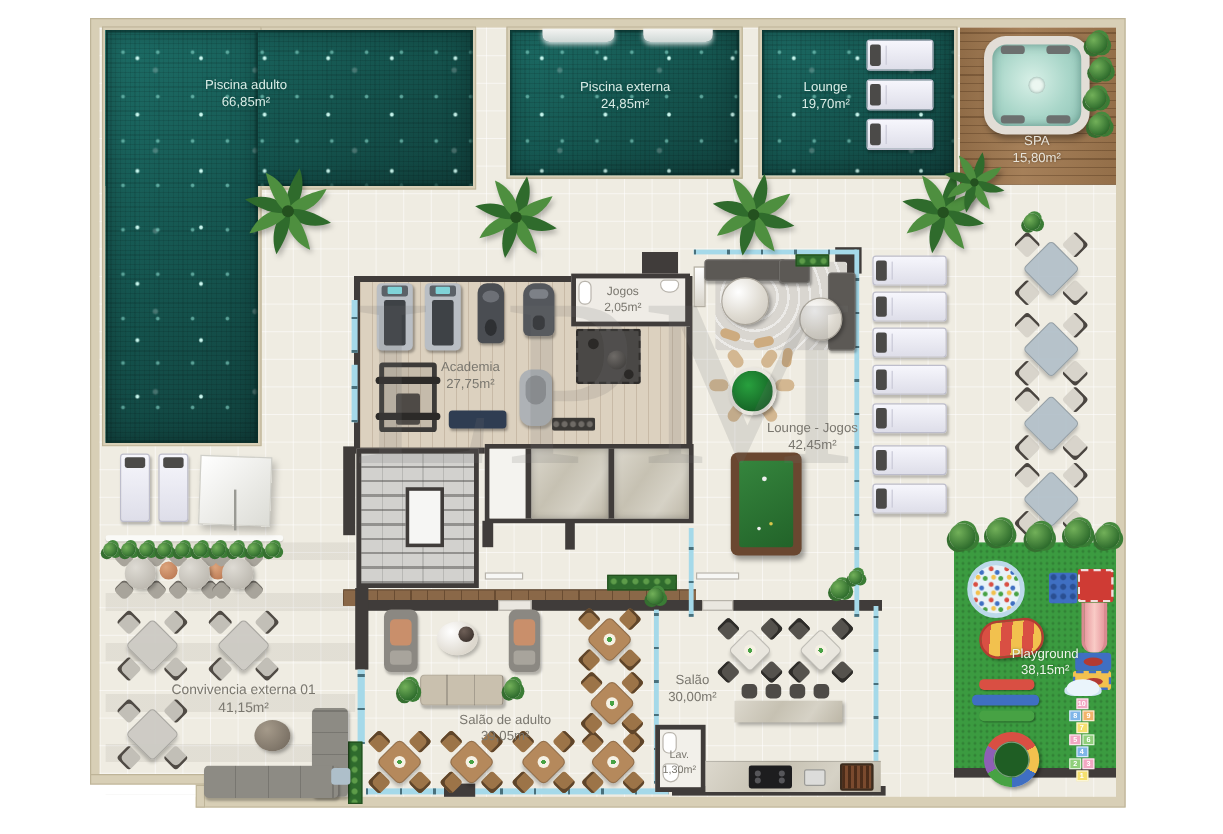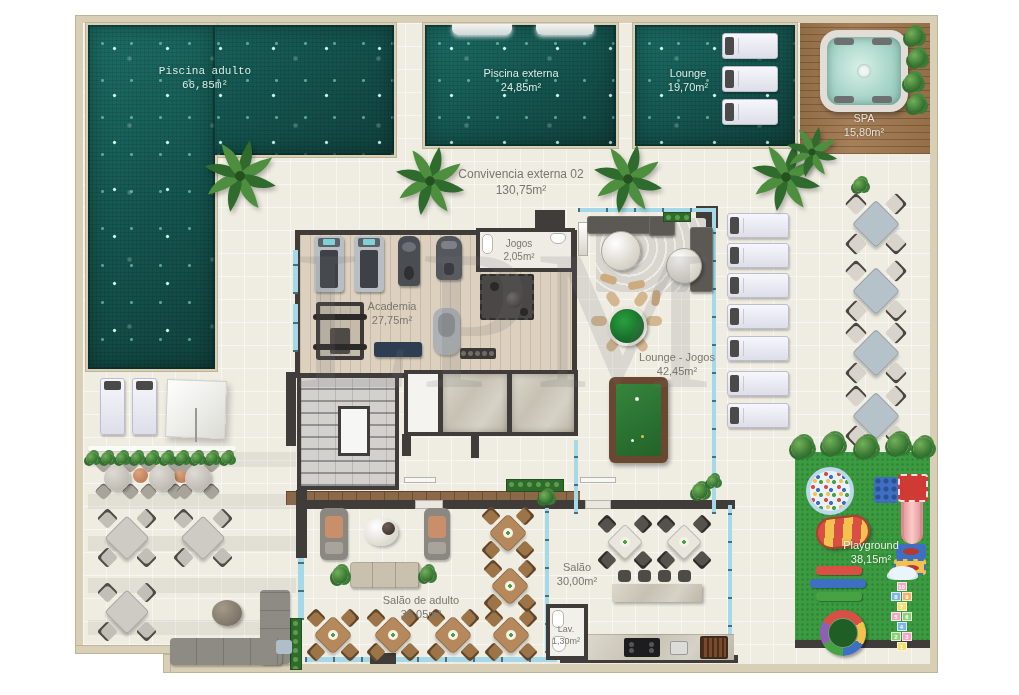--- a/index.html
+++ b/index.html
@@ -274,51 +274,51 @@
   <div class="abs" style="left:166px;top:380px;width:60px;height:58px;z-index:12;background:linear-gradient(135deg,#ffffff,#eaeae6 60%,#dcdcd6);border:1px solid #cfcfc9;transform:rotate(2deg);box-shadow:3px 4px 6px rgba(0,0,0,.22);"></div>
   <div class="abs" style="left:195px;top:408px;width:2px;height:34px;z-index:13;background:#9a9a94;"></div>
   <div class="abs" style="left:88px;top:446px;width:148px;height:5px;z-index:11;background:#fafaf7;border-radius:2px;box-shadow:0 1px 1px rgba(0,0,0,.15);"></div>
   <div class="abs" style="left:133px;top:468px;width:15px;height:15px;z-index:11;border-radius:50%;background:radial-gradient(circle at 35% 30%,#dca47c,#b5714c);"></div>
   <div class="abs" style="left:174px;top:468px;width:15px;height:15px;z-index:11;border-radius:50%;background:radial-gradient(circle at 35% 30%,#dca47c,#b5714c);"></div>
   <div class="abs" style="left:212px;top:600px;width:30px;height:26px;z-index:10;border-radius:50%;background:radial-gradient(circle at 35% 30%,#a59a8a,#6e655a);box-shadow:2px 2px 3px rgba(0,0,0,.3);"></div>
   <div class="abs" style="left:260px;top:590px;width:30px;height:74px;z-index:10;background:#8d8b84;border-radius:4px;background-image:repeating-linear-gradient(0deg,transparent 0 17px,rgba(0,0,0,.15) 17px 18px);box-shadow:1px 2px 2px rgba(0,0,0,.25);"></div>
   <div class="abs" style="left:170px;top:638px;width:112px;height:27px;z-index:10;background:#8d8b84;border-radius:4px;background-image:repeating-linear-gradient(90deg,transparent 0 26px,rgba(0,0,0,.15) 26px 27px);box-shadow:1px 2px 2px rgba(0,0,0,.25);"></div>
   <div class="abs" style="left:276px;top:640px;width:16px;height:14px;z-index:11;background:#aebfca;border-radius:3px;"></div>
 
-  <div class="lbl pool" style="left:205px;top:64px;font-family:Liberation Mono, monospace;">
+  <div class="lbl pool" style="left:205px;top:64px;">
       <span>Piscina adulto</span>
       <span>66,85m²</span>
     </div>
   <div class="lbl pool" style="left:521px;top:66px;">
       <span>Piscina externa</span>
       <span>24,85m²</span>
     </div>
   <div class="lbl pool" style="left:688px;top:66px;">
       <span>Lounge</span>
       <span>19,70m²</span>
     </div>
   <div class="lbl" style="left:864px;top:111px;color:#e8e4da;text-shadow:0 0 2px rgba(60,35,10,.6);">
       <span>SPA</span>
       <span>15,80m²</span>
     </div>
-  <div class="lbl deckl" style="left:521px;top:167px;font-size:12px;">
-      <span>Convivencia externa 02</span>
-      <span>130,75m²</span>
-    </div>
   <div class="lbl deckl small" style="left:519px;top:237px;font-size:10px;">
       <span>Jogos</span>
       <span>2,05m²</span>
     </div>
   <div class="lbl deckl" style="left:392px;top:299px;">
       <span>Academia</span>
       <span>27,75m²</span>
     </div>
   <div class="lbl deckl" style="left:677px;top:350px;">
       <span>Lounge - Jogos</span>
       <span>42,45m²</span>
+    </div>
+  <div class="lbl deckl" style="left:203px;top:568px;font-size:11.5px;">
+      <span>Convivencia externa 01</span>
+      <span>41,15m²</span>
     </div>
   <div class="lbl deckl" style="left:421px;top:593px;">
       <span>Salão de adulto</span>
       <span>39,05m²</span>
     </div>
   <div class="lbl deckl" style="left:577px;top:560px;">
       <span>Salão</span>
       <span>30,00m²</span>
     </div>
   <div class="lbl deckl small" style="left:566px;top:624px;">

